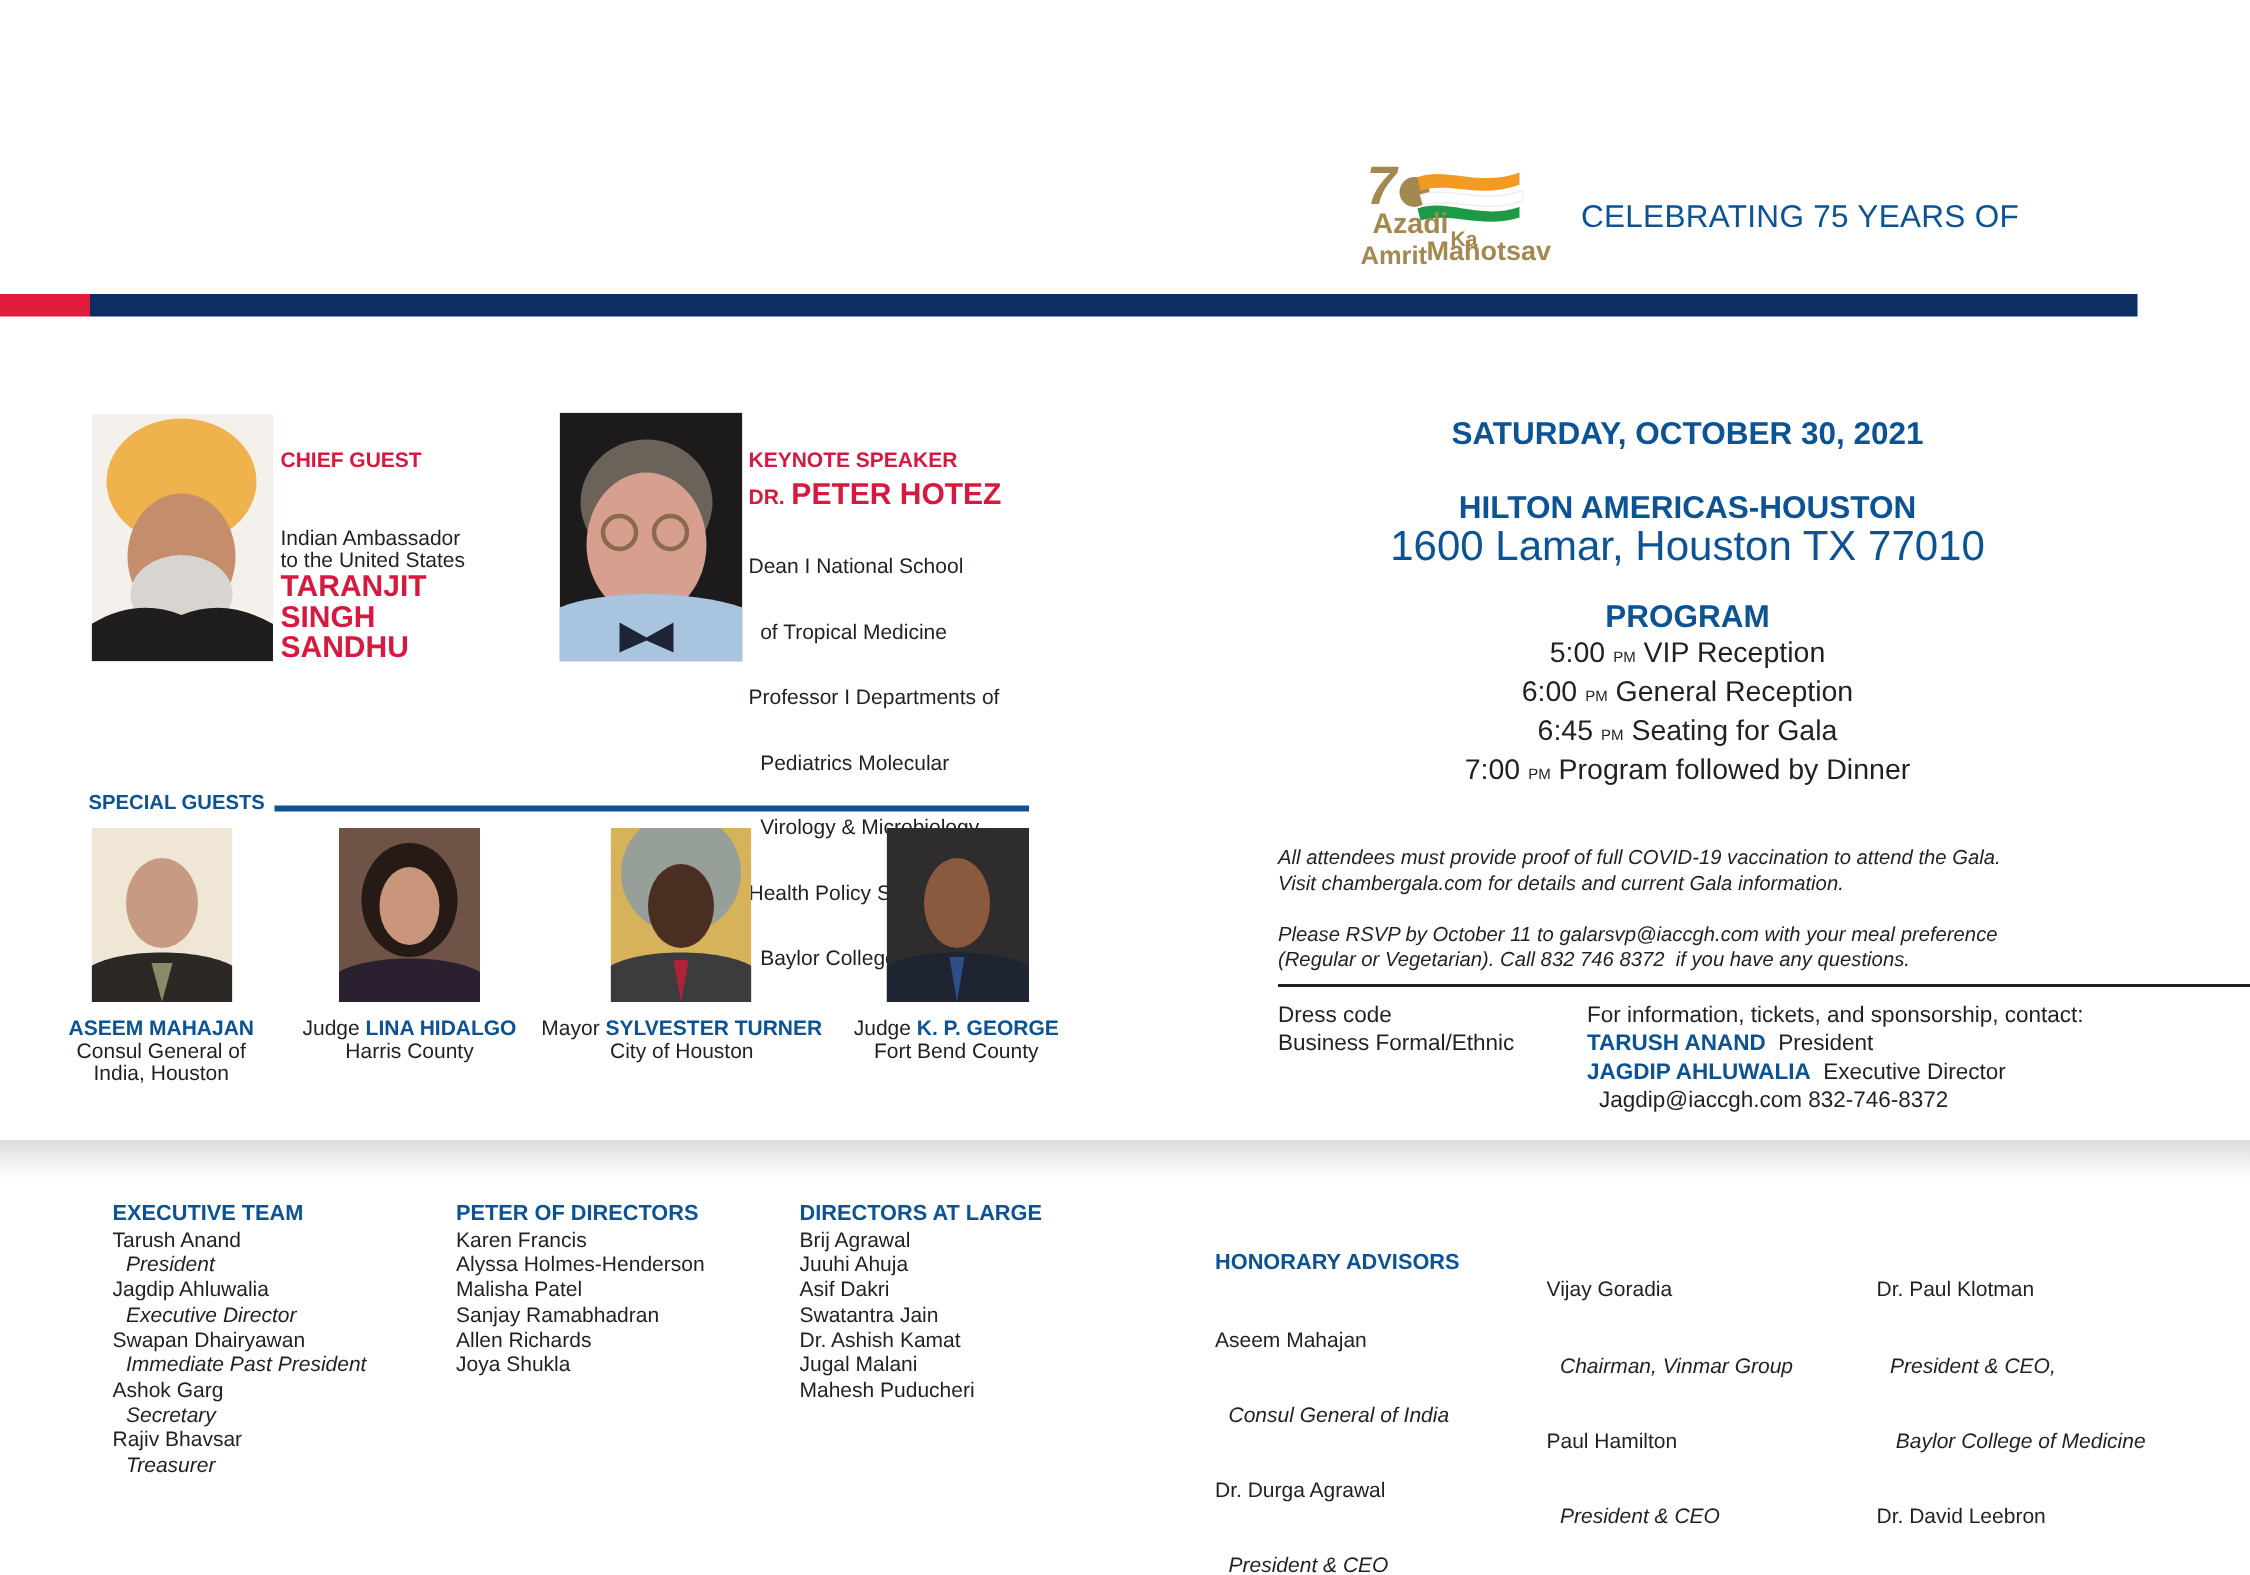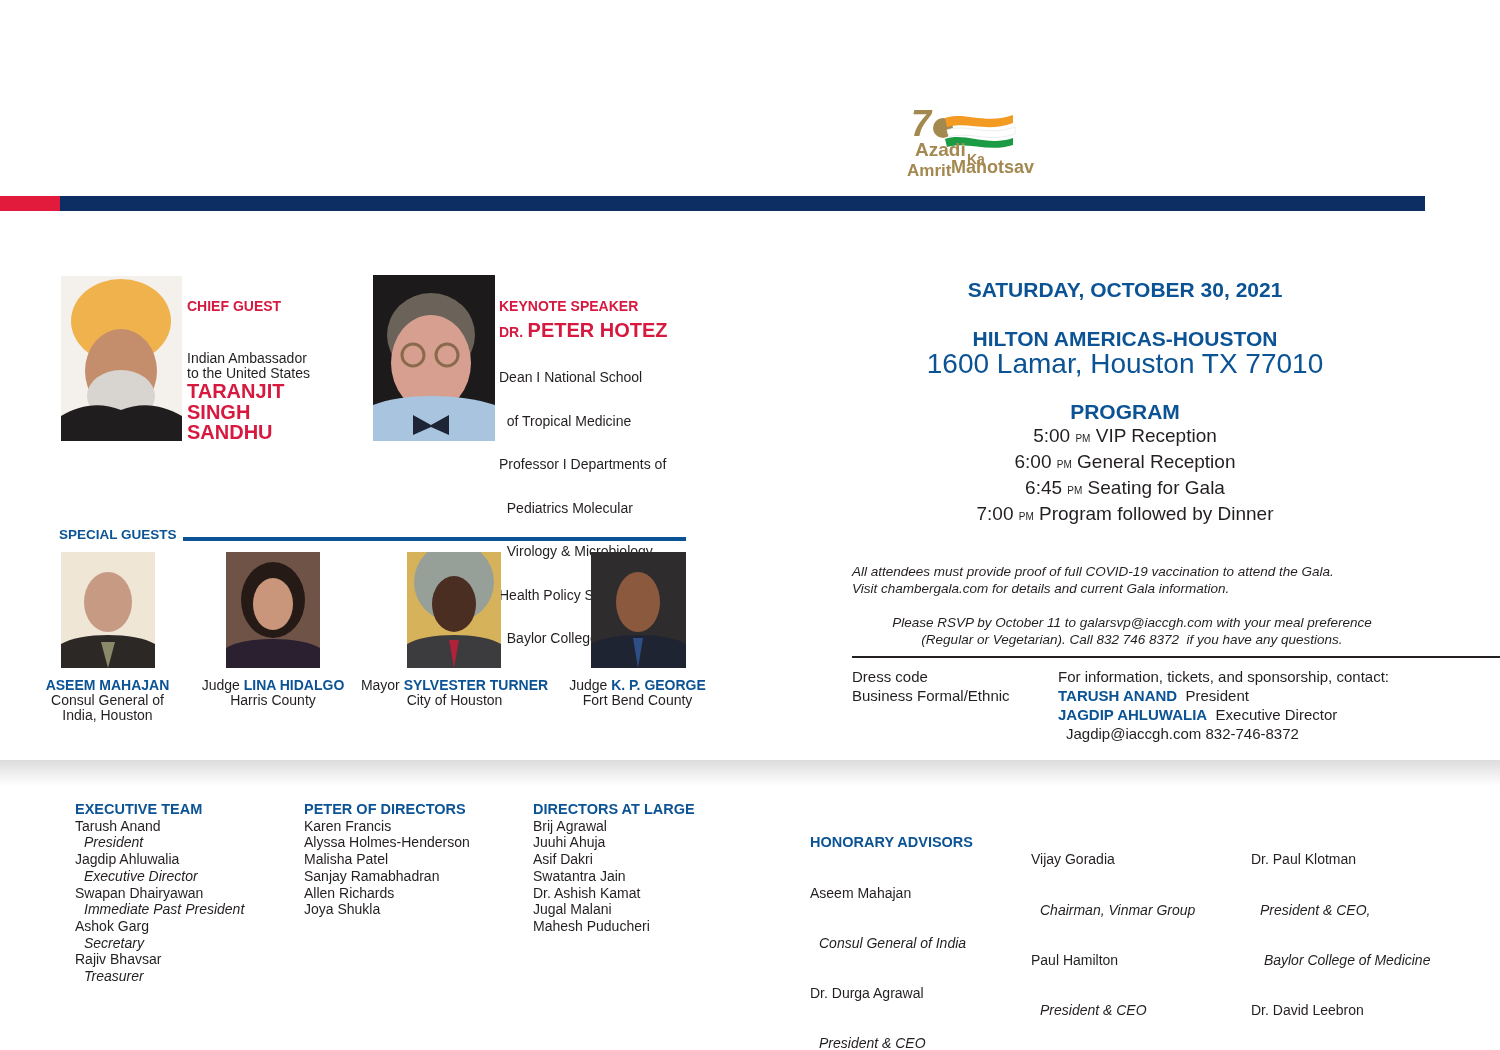--- a/index.html
+++ b/index.html
@@ -61,20 +61,21 @@
     <path d="M40 15 C60 8, 80 22, 108 12 L108 20 C82 30, 62 18, 42 24 Z" fill="#f39a23"></path>
     <path d="M42 27 C62 20, 82 34, 110 24 L110 31 C84 40, 64 28, 44 34 Z" fill="#ffffff" stroke="#eee"></path>
     <path d="M40 36 C60 29, 82 44, 108 35 L108 42 C84 50, 62 38, 42 44 Z" fill="#1d9a44"></path>
   </svg>
   <div class="abs" style="left:10px;top:36px;font-weight:bold;font-size:19px;color:#a3884f;">Azadi</div>
   <div class="abs" style="left:62px;top:48px;font-weight:bold;font-size:14px;color:#a3884f;">Ka</div>
   <div class="abs" style="left:2px;top:58px;font-weight:bold;font-size:17px;color:#a3884f;">Amrit</div>
   <div class="abs" style="left:46px;top:54px;font-weight:bold;font-size:18px;color:#a3884f;">Mahotsav</div>
 </div>
 <div id="tagline" class="abs">
+  <div>CELEBRATING 75 YEARS OF</div>
 </div>
 <div id="bar-red" class="abs"></div>
 <div id="bar-navy" class="abs"></div>
 
 <div class="photo" style="left:61px;top:276px;width:121px;height:165px;">
   <svg viewBox="0 0 121 165" preserveAspectRatio="none">
     <rect width="121" height="165" fill="#f4f1ec"></rect>
     <ellipse cx="60" cy="45" rx="50" ry="42" fill="#f0b24c"></ellipse>
     <ellipse cx="60" cy="95" rx="36" ry="42" fill="#c48d6c"></ellipse>
     <ellipse cx="60" cy="120" rx="34" ry="26" fill="#d8d4d0"></ellipse>
@@ -124,21 +125,21 @@
   <div class="addr">1600 Lamar, Houston TX 77010</div>
   <div class="prog-title">PROGRAM</div>
   <div class="prog-item"><span>5:00</span> <span class="pm">PM</span> <span>VIP Reception</span></div>
   <div class="prog-item"><span>6:00</span> <span class="pm">PM</span> <span>General Reception</span></div>
   <div class="prog-item"><span>6:45</span> <span class="pm">PM</span> <span>Seating for Gala</span></div>
   <div class="prog-item"><span>7:00</span> <span class="pm">PM</span> <span>Program followed by Dinner</span></div>
 </div>
 
 <div id="notes" class="abs">
   <p><span>All attendees must provide proof of full COVID-19 vaccination to attend the Gala.</span><br><span>Visit chambergala.com for details and current Gala information.</span></p>
-  <p style="white-space:pre;text-align:center;"><span>Please RSVP by October 11 to galarsvp@iaccgh.com with your meal preference</span><br><span>(Regular or Vegetarian). Call 832 746 8372  if you have any questions.</span></p>
+  <p style="white-space:pre;"><span>Please RSVP by October 11 to galarsvp@iaccgh.com with your meal preference</span><br><span>(Regular or Vegetarian). Call 832 746 8372  if you have any questions.</span></p>
 </div>
 <div id="rule-dark" class="abs"></div>
 
 <div id="dress" class="abs">
   <div>Dress code</div>
   <div>Business Formal/Ethnic</div>
 </div>
 <div id="contact" class="abs">
   <div>For information, tickets, and sponsorship, contact:</div>
   <div><span class="cname">TARUSH ANAND</span>&nbsp; <span>President</span></div>

